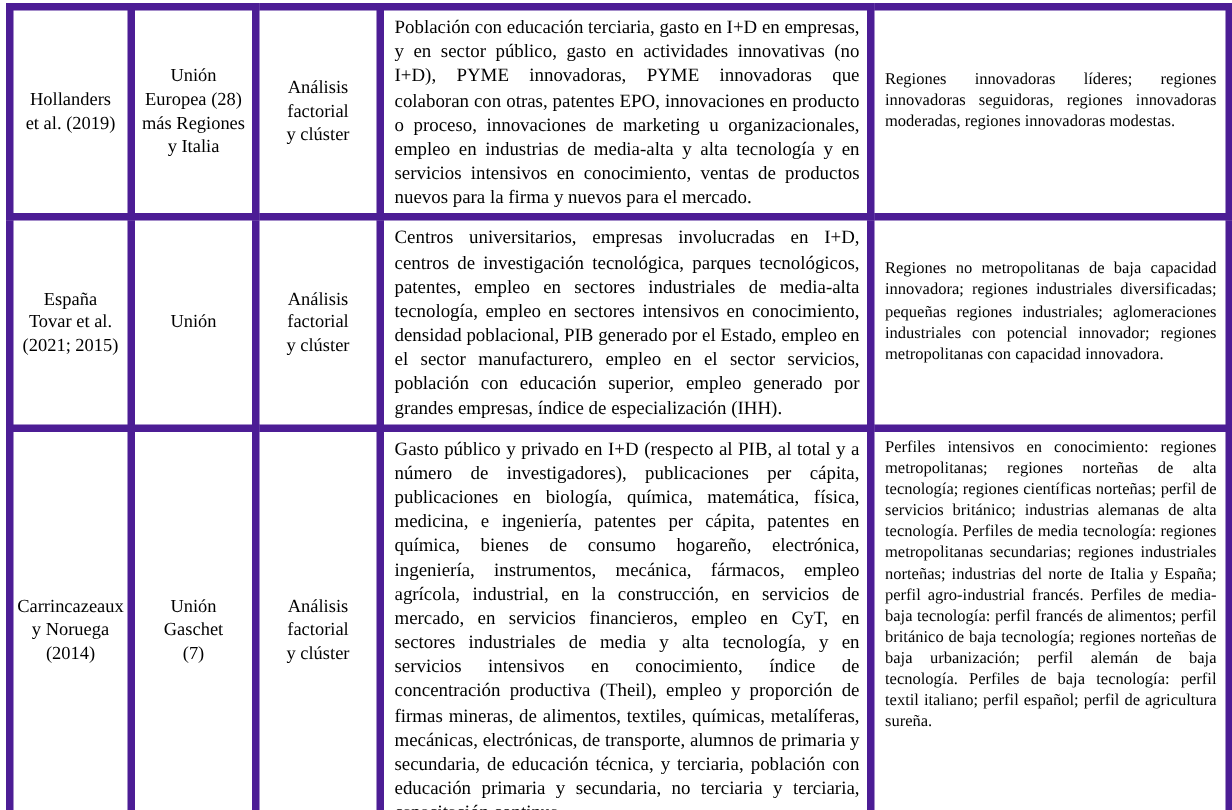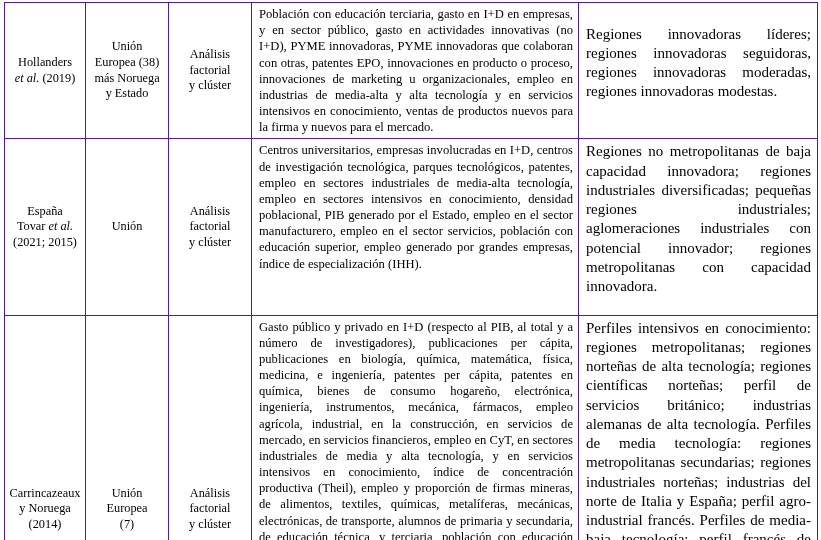--- a/index.html
+++ b/index.html
@@ -24,21 +24,21 @@
   }
 
   table.study-table {
     border-collapse: collapse;
     table-layout: fixed;
     width: 813px;
     background: #ffffff;
   }
 
   table.study-table td {
-    border: 1px solid #4c1d95;
+    border: 5px solid #4c1d95;
     vertical-align: middle;
     padding: 0;
     background: #ffffff;
   }
 
   
   col.c-author    { width: 81px; }
   col.c-region    { width: 83px; }
   col.c-method    { width: 83px; }
   col.c-variables { width: 327px; }
@@ -59,30 +59,30 @@
     line-height: 1.285;
     padding: 4px 6px 4px 6px;
   }
 
   .cell-justify.variables {
     font-size: 12.6px;
     padding: 3px 5px 3px 7px;
   }
 
   .cell-justify.results {
-    font-size: 15px;
+    font-size: 11px;
     padding: 3px 6px 18px 7px;
     border-radius: 16px;
   }
 
   
   tr[data-name="table-row"] td.v-middle { vertical-align: middle; }
   tr[data-name="table-row"] td.v-top    { vertical-align: top; }
 
-  .italic { font-style: italic; }
+  .italic { }
 
   .cell-center .line { display: block; white-space: nowrap; }
 </style>
 </head>
 <body>
 
 <div class="table-wrap" data-name="table-container">
   <table class="study-table" data-name="studies-comparison-table">
     <colgroup>
       <col class="c-author">
@@ -93,23 +93,23 @@
     </colgroup>
     <tbody data-name="table-body">
 
       <tr data-name="table-row">
         <td class="cell-center v-middle" data-name="cell-author">
           <span class="line" data-name="author-name">Hollanders</span>
           <span class="line" data-name="author-citation"><span class="italic" data-name="author-etal">et al.</span> <span data-name="author-year">(2019)</span></span>
         </td>
         <td class="cell-center v-middle" data-name="cell-region">
           <span class="line" data-name="region-line">Unión</span>
-          <span class="line" data-name="region-line">Europea (38)</span>
-          <span class="line" data-name="region-line">más Noruega</span>
-          <span class="line" data-name="region-line">y Estado</span>
+          <span class="line" data-name="region-line">Europea (28)</span>
+          <span class="line" data-name="region-line">más Regiones</span>
+          <span class="line" data-name="region-line">y Italia</span>
         </td>
         <td class="cell-center v-middle" data-name="cell-method">
           <span class="line" data-name="method-line">Análisis</span>
           <span class="line" data-name="method-line">factorial</span>
           <span class="line" data-name="method-line">y clúster</span>
         </td>
         <td class="cell-justify variables v-top" data-name="cell-variables">Población con educación terciaria, gasto en I+D en empresas, y en sector público, gasto en actividades innovativas (no I+D), PYME innovadoras, PYME innovadoras que colaboran con otras, patentes EPO, innovaciones en producto o proceso, innovaciones de marketing u organizacionales, empleo en industrias de media-alta y alta tecnología y en servicios intensivos en conocimiento, ventas de productos nuevos para la firma y nuevos para el mercado.</td>
         <td class="cell-justify results v-middle" data-name="cell-results">Regiones innovadoras líderes; regiones innovadoras seguidoras, regiones innovadoras moderadas, regiones innovadoras modestas.</td>
       </tr>
 
@@ -132,21 +132,21 @@
       </tr>
 
       <tr data-name="table-row">
         <td class="cell-center v-middle" data-name="cell-author">
           <span class="line" data-name="author-name-first">Carrincazeaux</span>
           <span class="line" data-name="author-name-second">y Noruega</span>
           <span class="line" data-name="author-year">(2014)</span>
         </td>
         <td class="cell-center v-middle" data-name="cell-region">
           <span class="line" data-name="region-line">Unión</span>
-          <span class="line" data-name="region-line">Europea</span>
+          <span class="line" data-name="region-line">Gaschet</span>
           <span class="line" data-name="region-line">(7)</span>
         </td>
         <td class="cell-center v-middle" data-name="cell-method">
           <span class="line" data-name="method-line">Análisis</span>
           <span class="line" data-name="method-line">factorial</span>
           <span class="line" data-name="method-line">y clúster</span>
         </td>
         <td class="cell-justify variables v-top" data-name="cell-variables">Gasto público y privado en I+D (respecto al PIB, al total y a número de investigadores), publicaciones per cápita, publicaciones en biología, química, matemática, física, medicina, e ingeniería, patentes per cápita, patentes en química, bienes de consumo hogareño, electrónica, ingeniería, instrumentos, mecánica, fármacos, empleo agrícola, industrial, en la construcción, en servicios de mercado, en servicios financieros, empleo en CyT, en sectores industriales de media y alta tecnología, y en servicios intensivos en conocimiento, índice de concentración productiva (Theil), empleo y proporción de firmas mineras, de alimentos, textiles, químicas, metalíferas, mecánicas, electrónicas, de transporte, alumnos de primaria y secundaria, de educación técnica, y terciaria, población con educación primaria y secundaria, no terciaria y terciaria, capacitación continua.</td>
         <td class="cell-justify results v-top" data-name="cell-results">Perfiles intensivos en conocimiento: regiones metropolitanas; regiones norteñas de alta tecnología; regiones científicas norteñas; perfil de servicios británico; industrias alemanas de alta tecnología. Perfiles de media tecnología: regiones metropolitanas secundarias; regiones industriales norteñas; industrias del norte de Italia y España; perfil agro-industrial francés. Perfiles de media-baja tecnología: perfil francés de alimentos; perfil británico de baja tecnología; regiones norteñas de baja urbanización; perfil alemán de baja tecnología. Perfiles de baja tecnología: perfil textil italiano; perfil español; perfil de agricultura sureña.</td>
       </tr>

